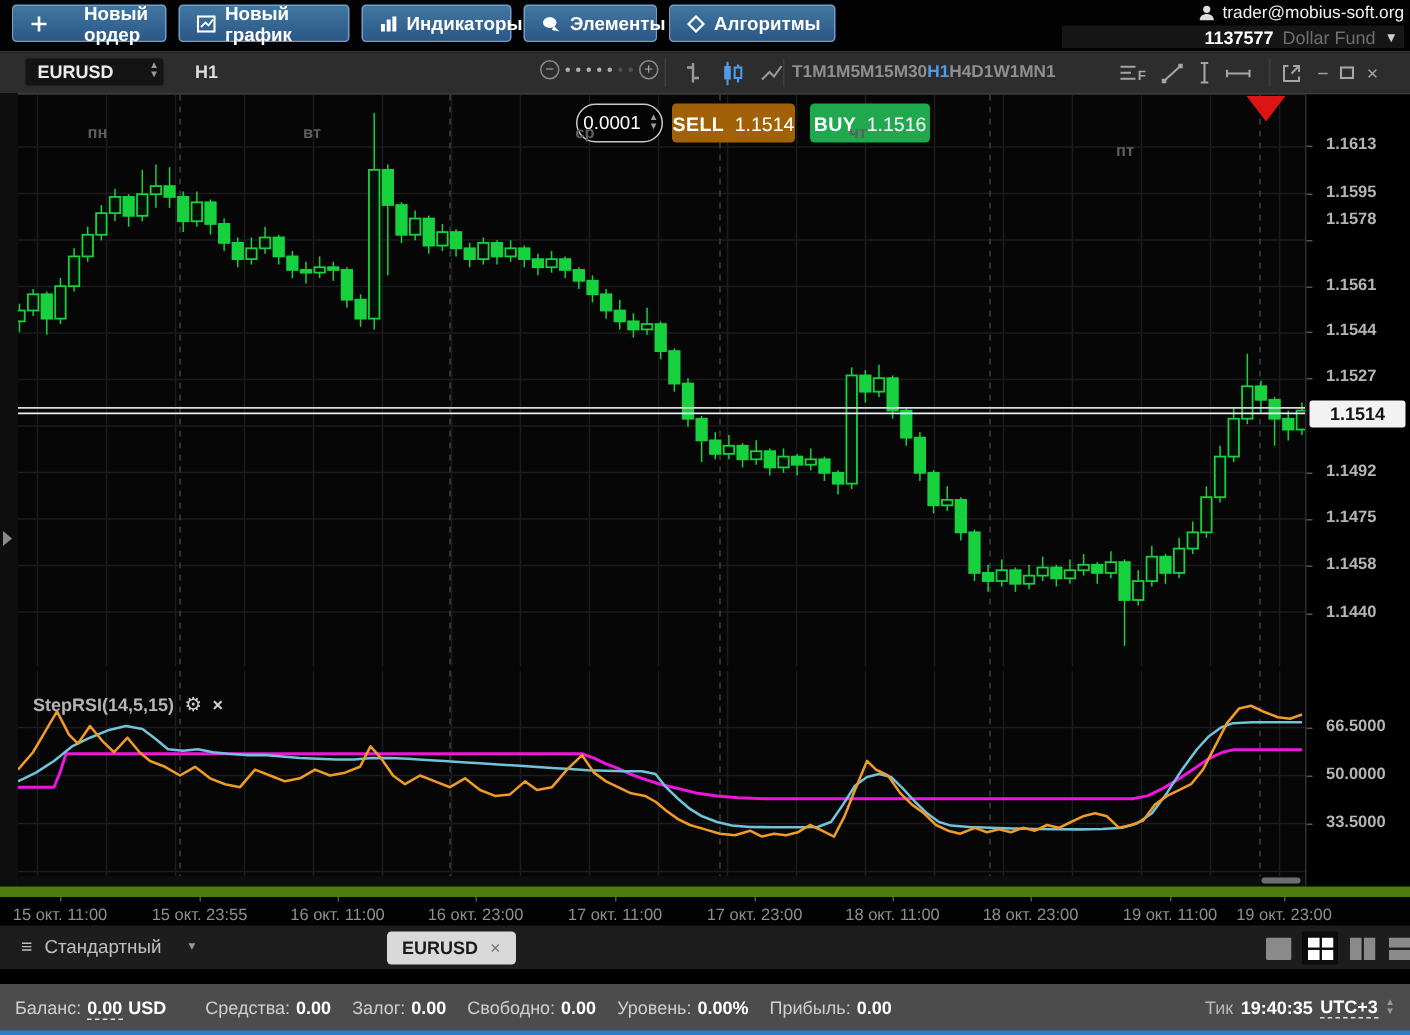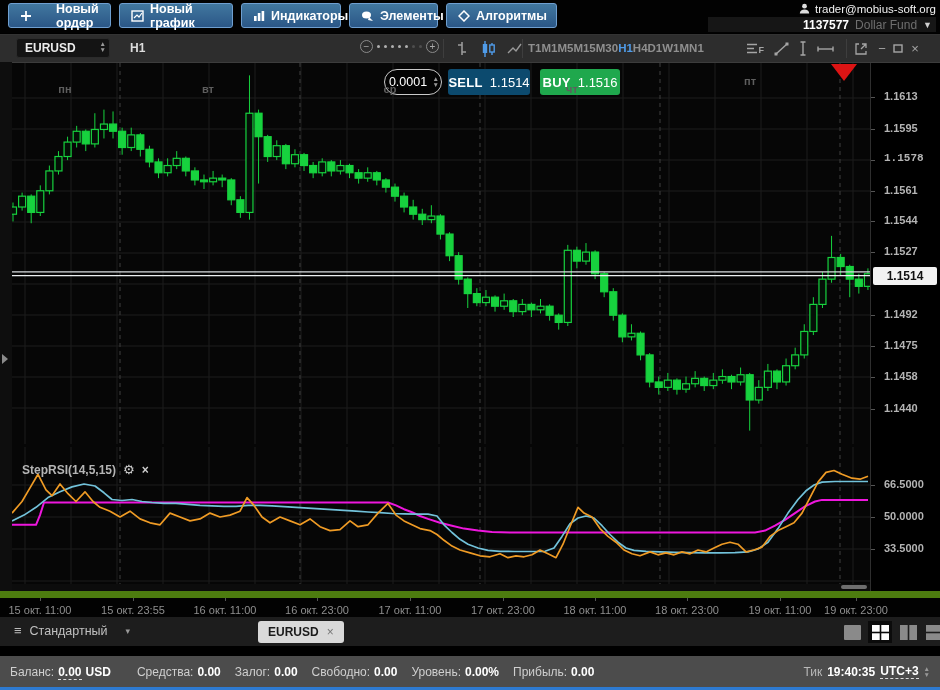--- a/index.html
+++ b/index.html
@@ -48,21 +48,21 @@
              font-size:12px;font-weight:bold;}
   #ind-title .gear{color:#cfcfcf;font-size:13px;font-weight:normal;cursor:pointer;}
   #ind-title .xx{color:#cfcfcf;font-size:12px;cursor:pointer;}
   
   #trade{position:absolute;left:384px;top:34px;height:26px;display:flex;}
   #vol-box{width:58px;height:26px;background:#040404;border:1px solid #c9c9c9;border-radius:13px;box-sizing:border-box;
            color:#fff;font-size:12.5px;display:flex;align-items:center;justify-content:center;position:relative;padding-right:10px;}
   #vol-box .spin{right:2px;top:6px;}
   .trade-btn{height:26px;border-radius:3px;color:#fff;display:flex;align-items:center;justify-content:center;
              gap:7px;font-size:13px;cursor:pointer;}
-  #sell-btn{position:absolute;left:64px;width:82px;background:#0c4a6e;}
+  #sell-btn{position:absolute;left:64px;width:82px;background:#a16207;}
   #buy-btn{position:absolute;left:156px;width:80px;background:#1fa84d;}
   .trade-btn b{font-weight:bold;letter-spacing:.3px;}
   #alert-tri{position:absolute;left:831px;top:29px;width:0;height:0;border-left:13px solid transparent;
              border-right:13px solid transparent;border-top:17px solid #dc1414;}
   
   #axis-col{position:absolute;left:870px;top:28px;width:70px;height:555px;background:#000;border-left:1px solid #2e2e2e;}
   .axis-lbl{position:absolute;left:13px;color:#b4b4b4;font-size:11px;font-weight:bold;}
   .axis-tick{position:absolute;left:0;width:4px;height:1px;background:#555;}
   #price-badge{position:absolute;left:2px;width:64px;height:18px;background:#f2f2f2;border-radius:2px;color:#111;
                font-size:12px;font-weight:bold;display:flex;align-items:center;justify-content:center;}
@@ -548,21 +548,21 @@
 
     <div id="alert-tri"></div>
 
     <div id="axis-col">
       <div id="price-badge" style="top: 203.547px;">1.1514</div>
     <div class="axis-tick" style="top: 34px;"></div>
         <div class="axis-lbl" style="top: 27px;">1.1613</div>
         <div class="axis-tick" style="top: 66.463px;"></div>
         <div class="axis-lbl" style="top: 59.463px;">1.1595</div>
         <div class="axis-tick" style="top: 97.1225px;"></div>
-        <div class="axis-lbl" style="top: 89px; font-family: Liberation Mono, monospace;">1.1578</div>
+        <div class="axis-lbl" style="top: 77px;">1.1578</div>
         <div class="axis-tick" style="top: 127.782px;"></div>
         <div class="axis-lbl" style="top: 120.782px;">1.1561</div>
         <div class="axis-tick" style="top: 158.441px;"></div>
         <div class="axis-lbl" style="top: 151.441px;">1.1544</div>
         <div class="axis-tick" style="top: 189.101px;"></div>
         <div class="axis-lbl" style="top: 182.101px;">1.1527</div>
         <div class="axis-tick" style="top: 252.224px;"></div>
         <div class="axis-lbl" style="top: 245.224px;">1.1492</div>
         <div class="axis-tick" style="top: 282.883px;"></div>
         <div class="axis-lbl" style="top: 275.883px;">1.1475</div>
@@ -600,21 +600,21 @@
         <div class="time-lbl" style="left: 687px;">18 окт. 23:00</div>
         <div class="time-tick" style="left: 780px;"></div>
         <div class="time-lbl" style="left: 780px;">19 окт. 11:00</div>
         <div class="time-tick" style="left: 856px;"></div>
         <div class="time-lbl" style="left: 856px;">19 окт. 23:00</div>
       </div>
   <div class="day-label" style="left: 65px; top: 48px;">пн</div>
       <div class="day-label" style="left: 208px; top: 48px;">вт</div>
       <div class="day-label" style="left: 390px; top: 48px;">ср</div>
       <div class="day-label" style="left: 572px; top: 48px;">чт</div>
-      <div class="day-label" style="left: 750px; top: 40px;">пт</div>
+      <div class="day-label" style="left: 750px; top: 60px;">пт</div>
     </div>
 
   <div id="tab-bar">
     <div id="preset">
       <span class="burger">≡</span>
       <span>Стандартный</span>
       <span class="caret">▾</span>
     </div>
     <div id="tab-eurusd">
       <span>EURUSD</span>

